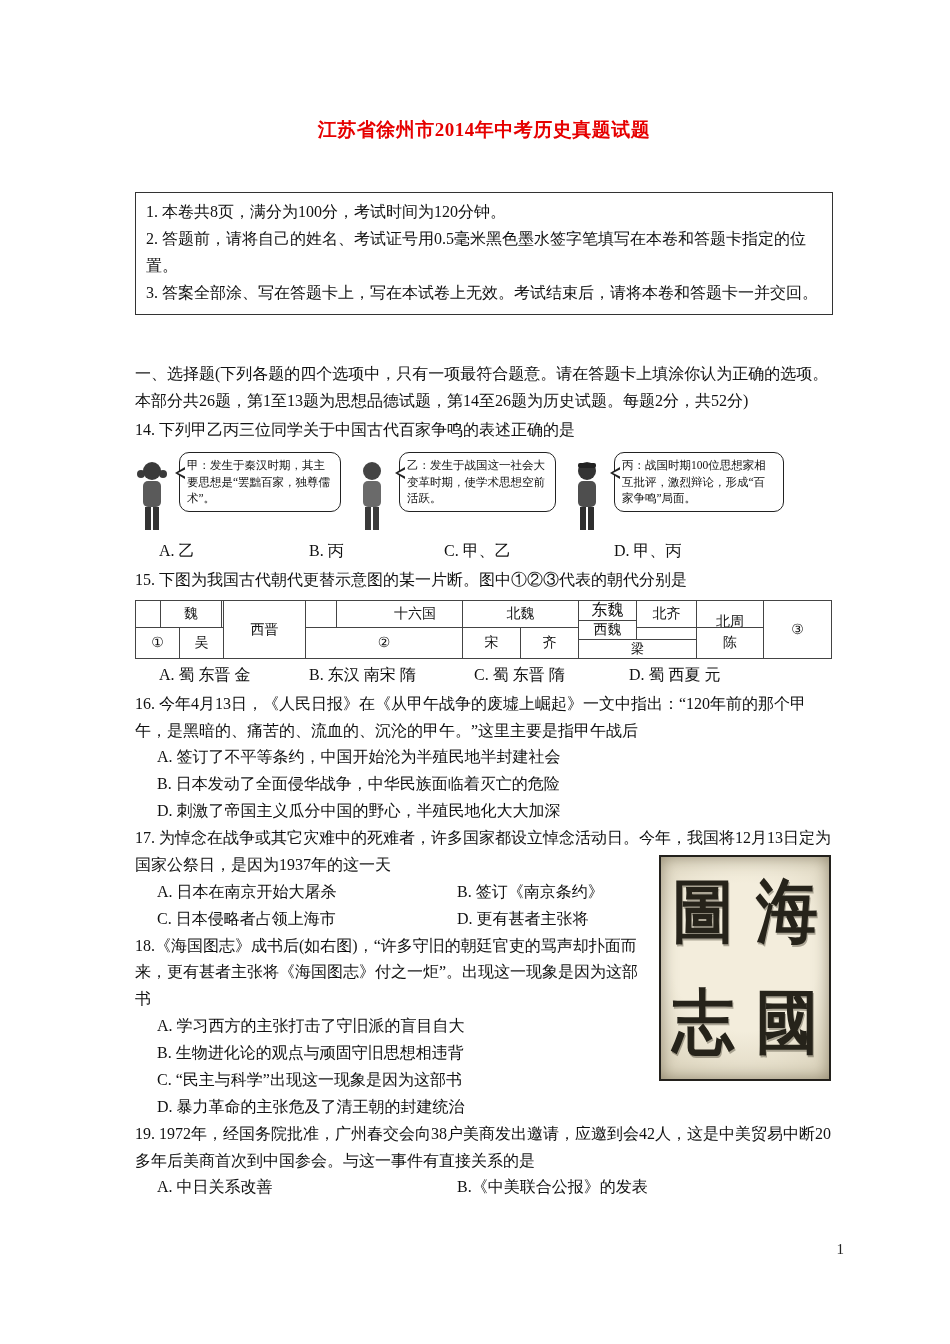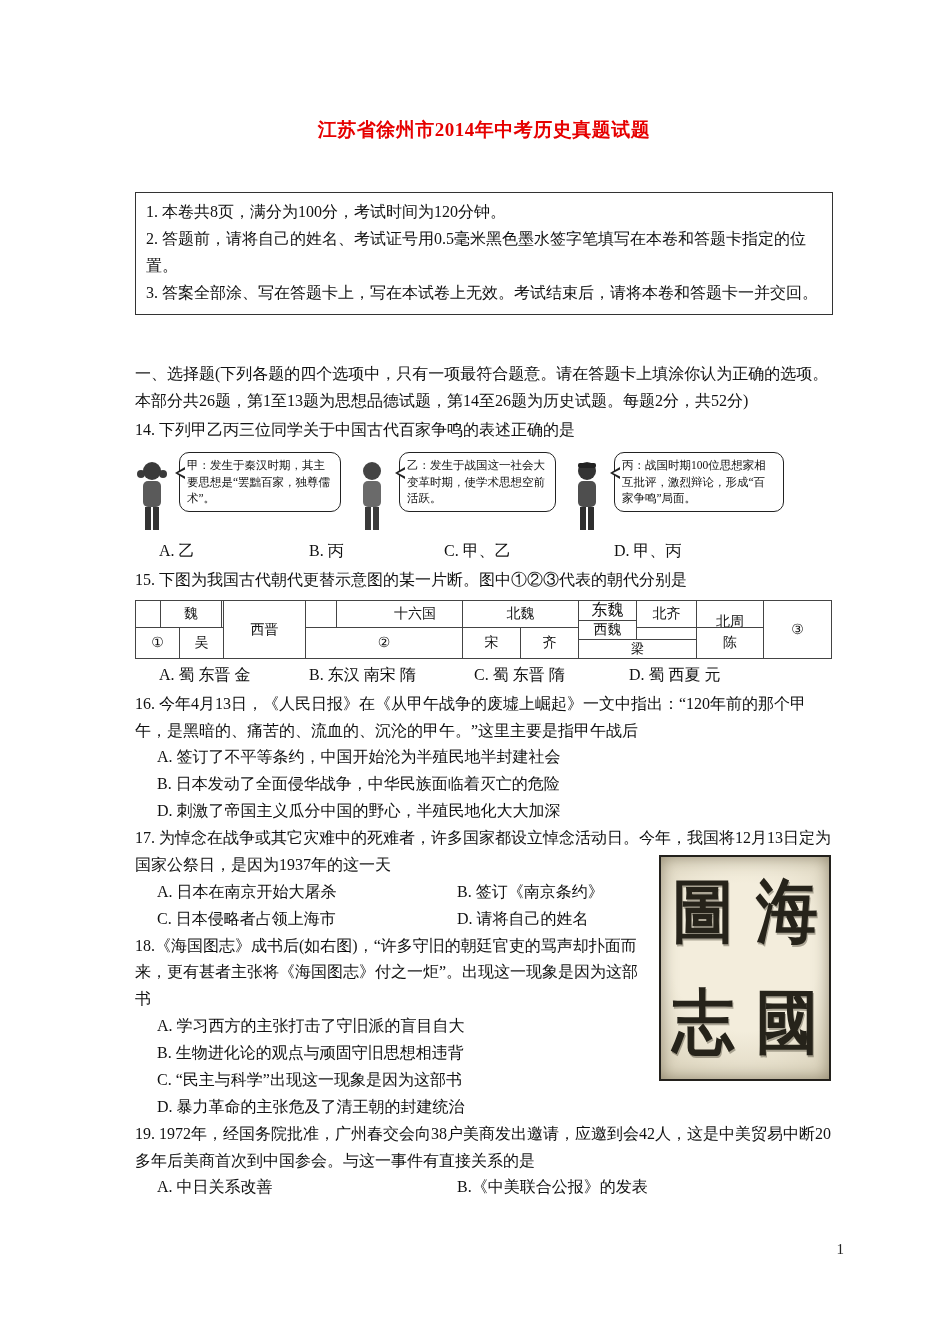--- a/index.html
+++ b/index.html
@@ -168,21 +168,21 @@
         <span class="seal-char">圖</span>
         <span class="seal-char">國</span>
         <span class="seal-char">志</span>
       </div>
 
       <p class="stem">17. 为悼念在战争或其它灾难中的死难者，许多国家都设立悼念活动日。今年，我国将12月13日定为国家公祭日，是因为1937年的这一天</p>
       <div class="opt-grid">
         <span>A. 日本在南京开始大屠杀</span>
         <span>B. 签订《南京条约》</span>
         <span>C. 日本侵略者占领上海市</span>
-        <span>D. 请将自己的姓名</span>
+        <span>D. 更有甚者主张将</span>
       </div>
 
       <div class="narrow">
         <p class="stem">18.《海国图志》成书后(如右图)，“许多守旧的朝廷官吏的骂声却扑面而来，更有甚者主张将《海国图志》付之一炬”。出现这一现象是因为这部书</p>
         <p class="opt">A. 学习西方的主张打击了守旧派的盲目自大</p>
         <p class="opt">B. 生物进化论的观点与顽固守旧思想相违背</p>
         <p class="opt">C. “民主与科学”出现这一现象是因为这部书</p>
         <p class="opt">D. 暴力革命的主张危及了清王朝的封建统治</p>
       </div>
     </div>

